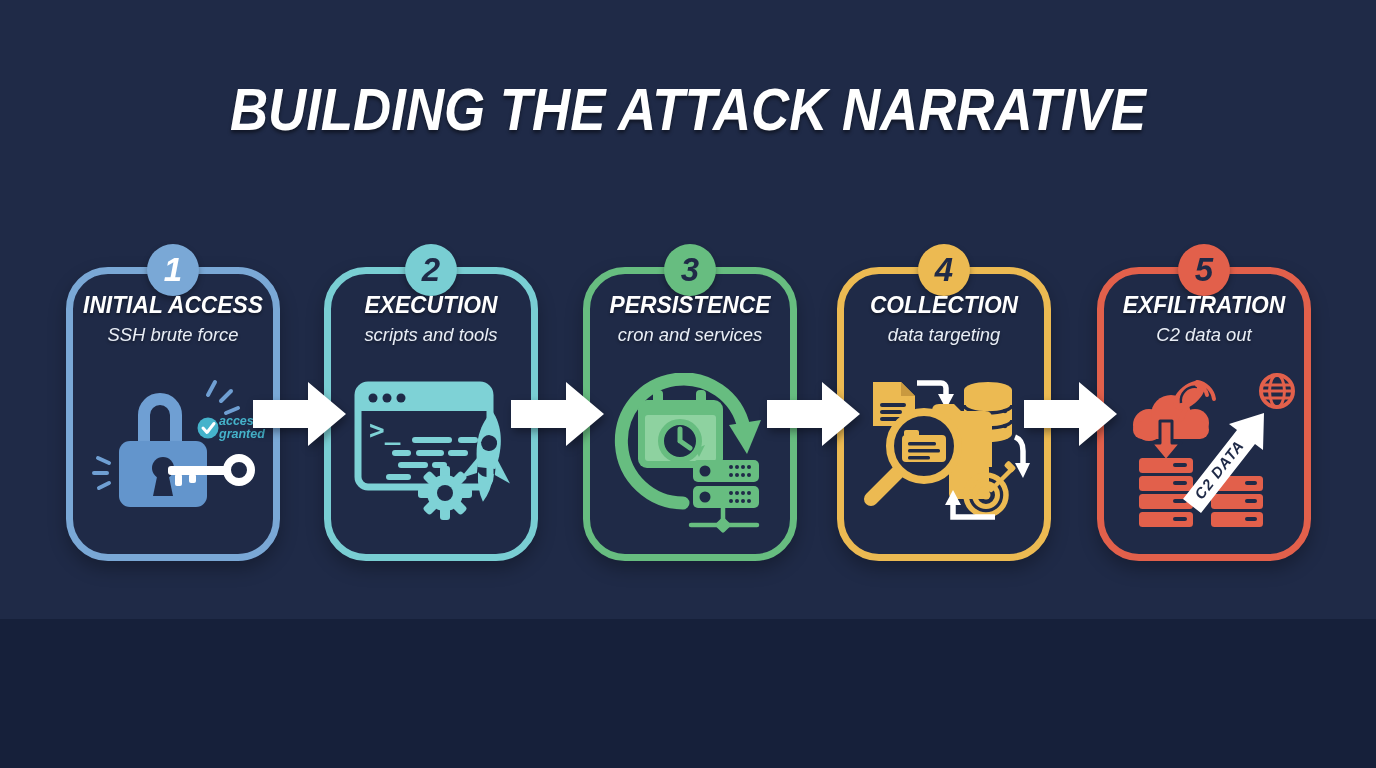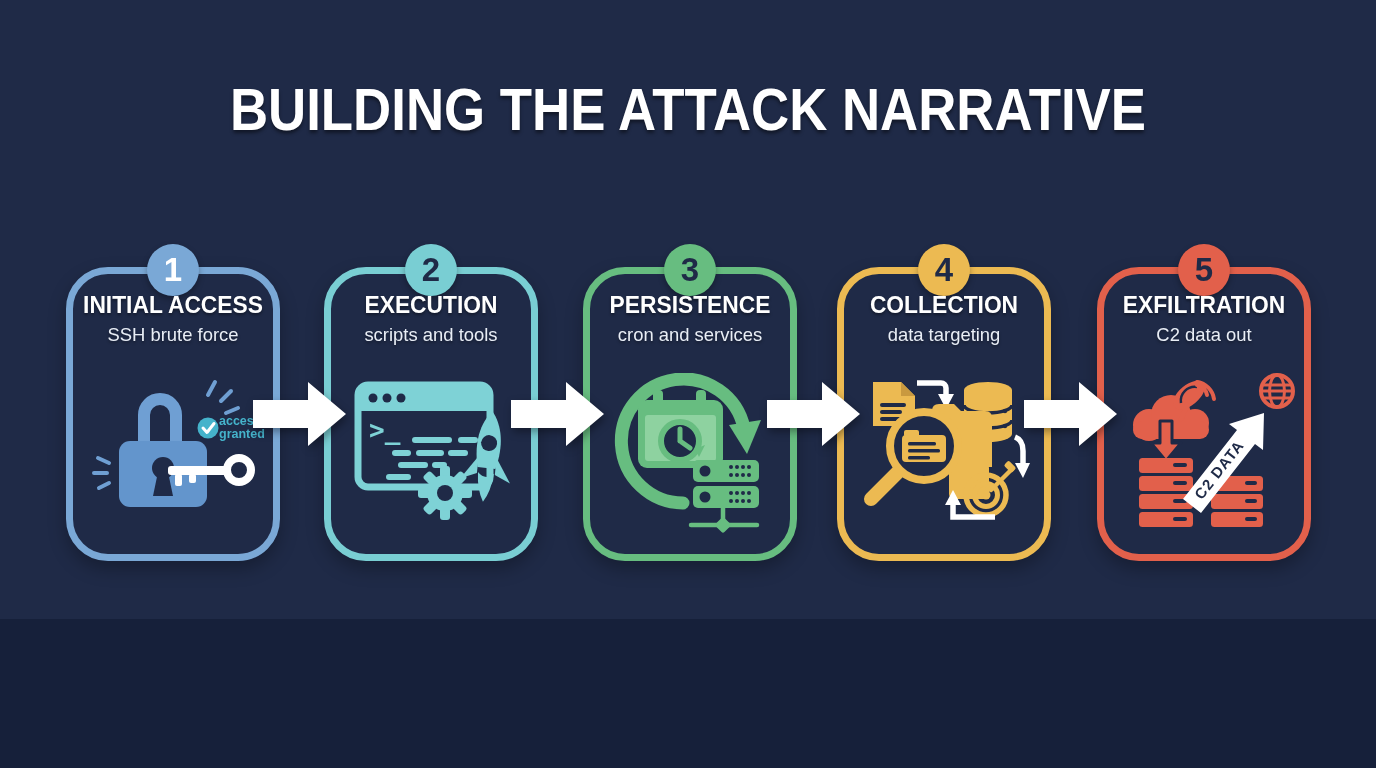--- a/index.html
+++ b/index.html
@@ -1,19 +1,20 @@
 <!DOCTYPE html>
 <html><head>
 <meta charset="utf-8">
 <style>
   html,body{margin:0;padding:0;background:#16203a;}
   .canvas{
     position:relative;width:1376px;height:619px;overflow:hidden;
     background:#1f2a47;
     font-family:"Liberation Sans","DejaVu Sans",sans-serif;
+    font-style:italic;
   }
   .title{
     position:absolute;left:0;right:0;top:80px;margin:0;
     text-align:center;color:#ffffff;font-size:60px;font-weight:700;
     letter-spacing:0px;line-height:1;
     transform:scaleX(0.88);transform-origin:50% 50%;
     text-shadow:0 3px 4px rgba(0,0,0,0.45);
     white-space:nowrap;
   }
   .stage{

